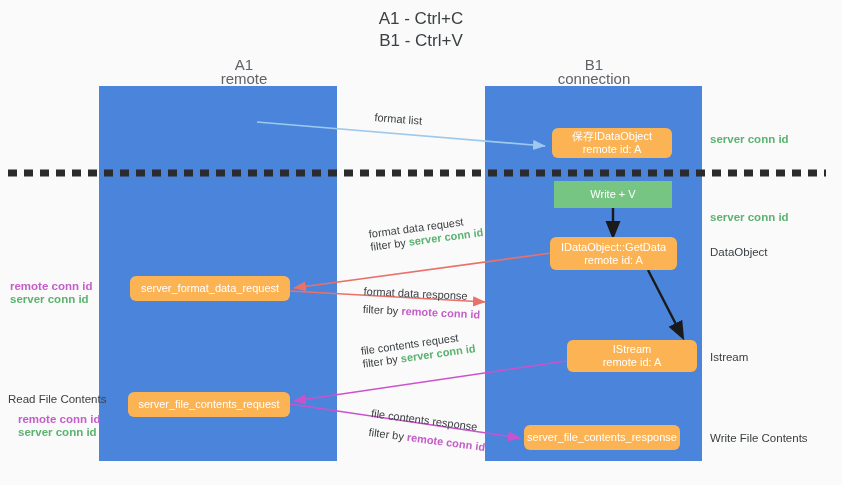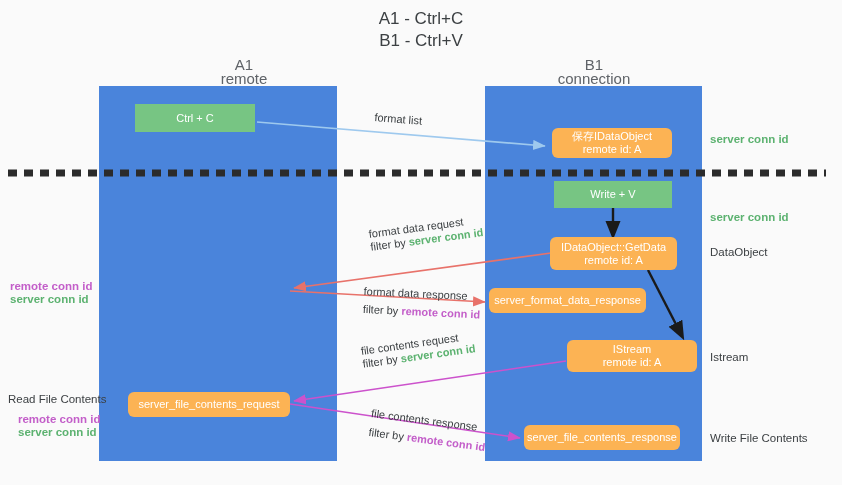--- a/index.html
+++ b/index.html
@@ -104,46 +104,43 @@
 
     <line x1="648" y1="270" x2="682" y2="336" stroke="#1a1a1a" stroke-width="2.4" marker-end="url(#ah-black)"></line>
 
     <line x1="566" y1="361" x2="294" y2="401" stroke="#cc52cc" stroke-width="1.6" marker-end="url(#ah-magenta)"></line>
 
     <line x1="290" y1="404" x2="520" y2="438" stroke="#cc52cc" stroke-width="1.6" marker-end="url(#ah-magenta)"></line>
 
     <line x1="8" y1="173" x2="826" y2="173" stroke="#2b2b2b" stroke-width="7" stroke-dasharray="9 7"></line>
   </svg>
 
-  <div class="abs box green" style="left:135px;top:104px;width:120px;height:28px;">
-    <span class="inner">Ctrl + C</span>
-  </div>
 
   <div class="abs box orange" style="left:552px;top:128px;width:120px;height:30px;">
     <span class="inner">
       <span>保存IDataObject</span><br>
       <span>remote id: A</span>
     </span>
   </div>
 
   <div class="abs box green" style="left:554px;top:181px;width:118px;height:27px;">
     <span class="inner">Write + V</span>
   </div>
 
   <div class="abs box orange" style="left:550px;top:237px;width:127px;height:33px;">
     <span class="inner">
       <span>IDataObject::GetData</span><br>
       <span>remote id: A</span>
     </span>
   </div>
 
+  <div class="abs box orange" style="left:130px;top:276px;width:160px;height:25px;">
+    <span class="inner">server_format_data_request</span>
+  </div>
 
-  <div class="abs box orange" style="left:489px;top:288px;width:157px;height:25px;">
-    <span class="inner">server_format_data_response</span>
-  </div>
 
   <div class="abs box orange" style="left:567px;top:340px;width:130px;height:32px;">
     <span class="inner">
       <span>IStream</span><br>
       <span>remote id: A</span>
     </span>
   </div>
 
   <div class="abs box orange" style="left:128px;top:392px;width:162px;height:25px;justify-content:center;">
     <span class="inner">server_file_contents_request</span>

